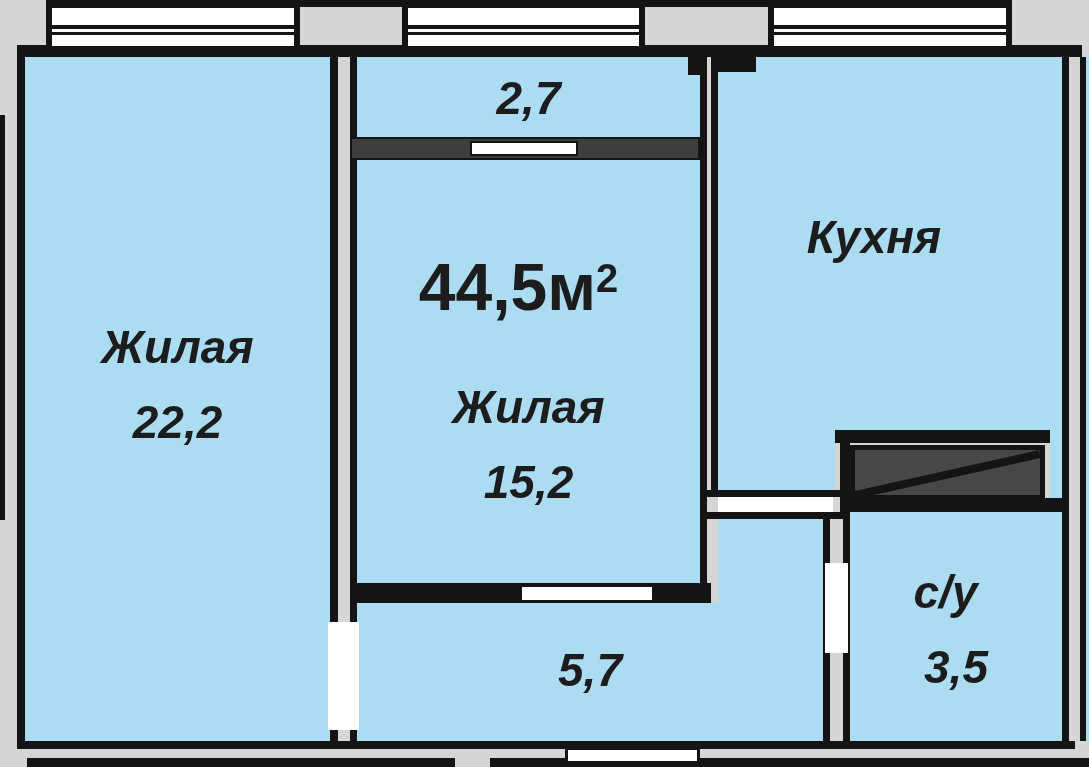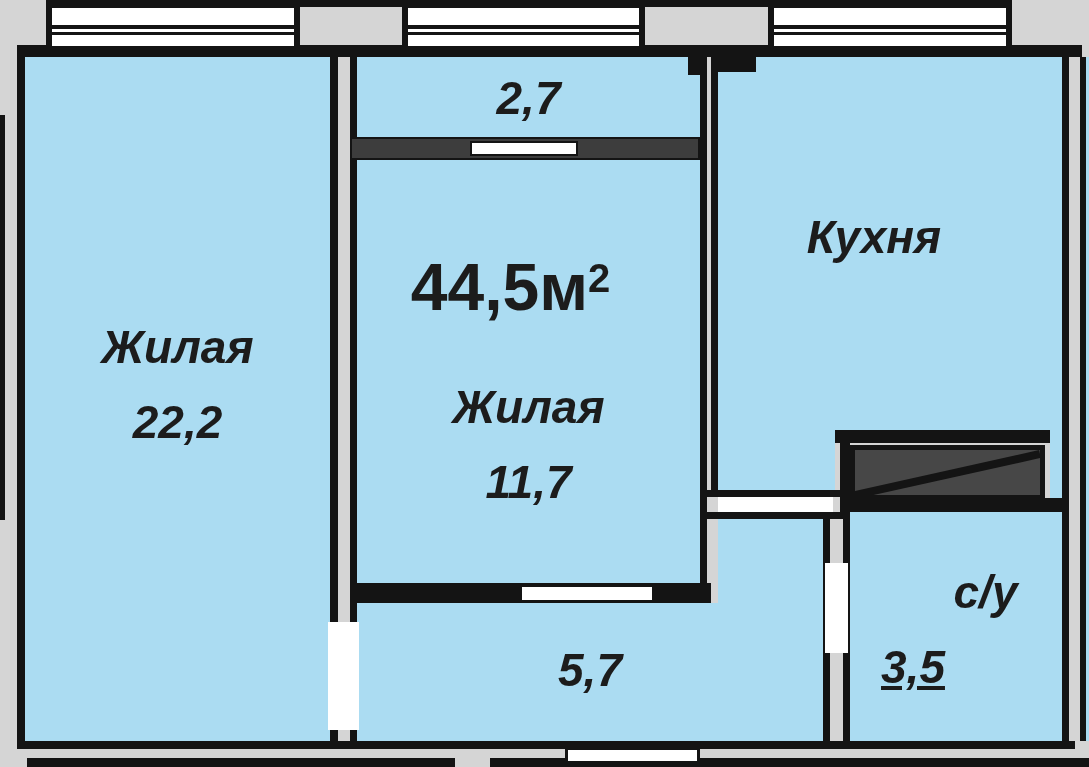--- a/index.html
+++ b/index.html
@@ -99,27 +99,27 @@
     <svg width="185" height="45" style="position:absolute;left:0;top:0;">
       <line x1="0" y1="45" x2="185" y2="4" stroke="#141414" stroke-width="8"></line>
     </svg>
   </div>
 
   <div class="lbl it" style="left:25px;top:319px;width:305px;">Жилая</div>
   <div class="lbl it" style="left:25px;top:394px;width:305px;">22,2</div>
 
   <div class="lbl it" style="left:357px;top:70px;width:343px;font-style:italic;">2,7</div>
 
-  <div class="lbl total" style="left:353px;top:242px;width:315px;">
+  <div class="lbl total" style="left:361px;top:242px;width:315px;">
     <span>44,5м</span><span class="sup">2</span>
   </div>
 
   <div class="lbl it" style="left:357px;top:379px;width:343px;">Жилая</div>
-  <div class="lbl it" style="left:357px;top:454px;width:343px;">11,7</div>
+  <div class="lbl it" style="left:357px;top:454px;width:343px;">15,2</div>
 
   <div class="lbl it" style="left:718px;top:209px;width:312px;">Кухня</div>
 
-  <div class="lbl it" style="left:850px;top:564px;width:191px;padding-left:40px;">с/у</div>
-  <div class="lbl it" style="left:807px;top:639px;width:212px;text-decoration:underline;">3,5</div>
+  <div class="lbl it" style="left:850px;top:564px;width:191px;">с/у</div>
+  <div class="lbl it" style="left:850px;top:639px;width:212px;">3,5</div>
 
   <div class="lbl it" style="left:357px;top:642px;width:466px;">5,7</div>
 
 </div>
 
 </body></html>

